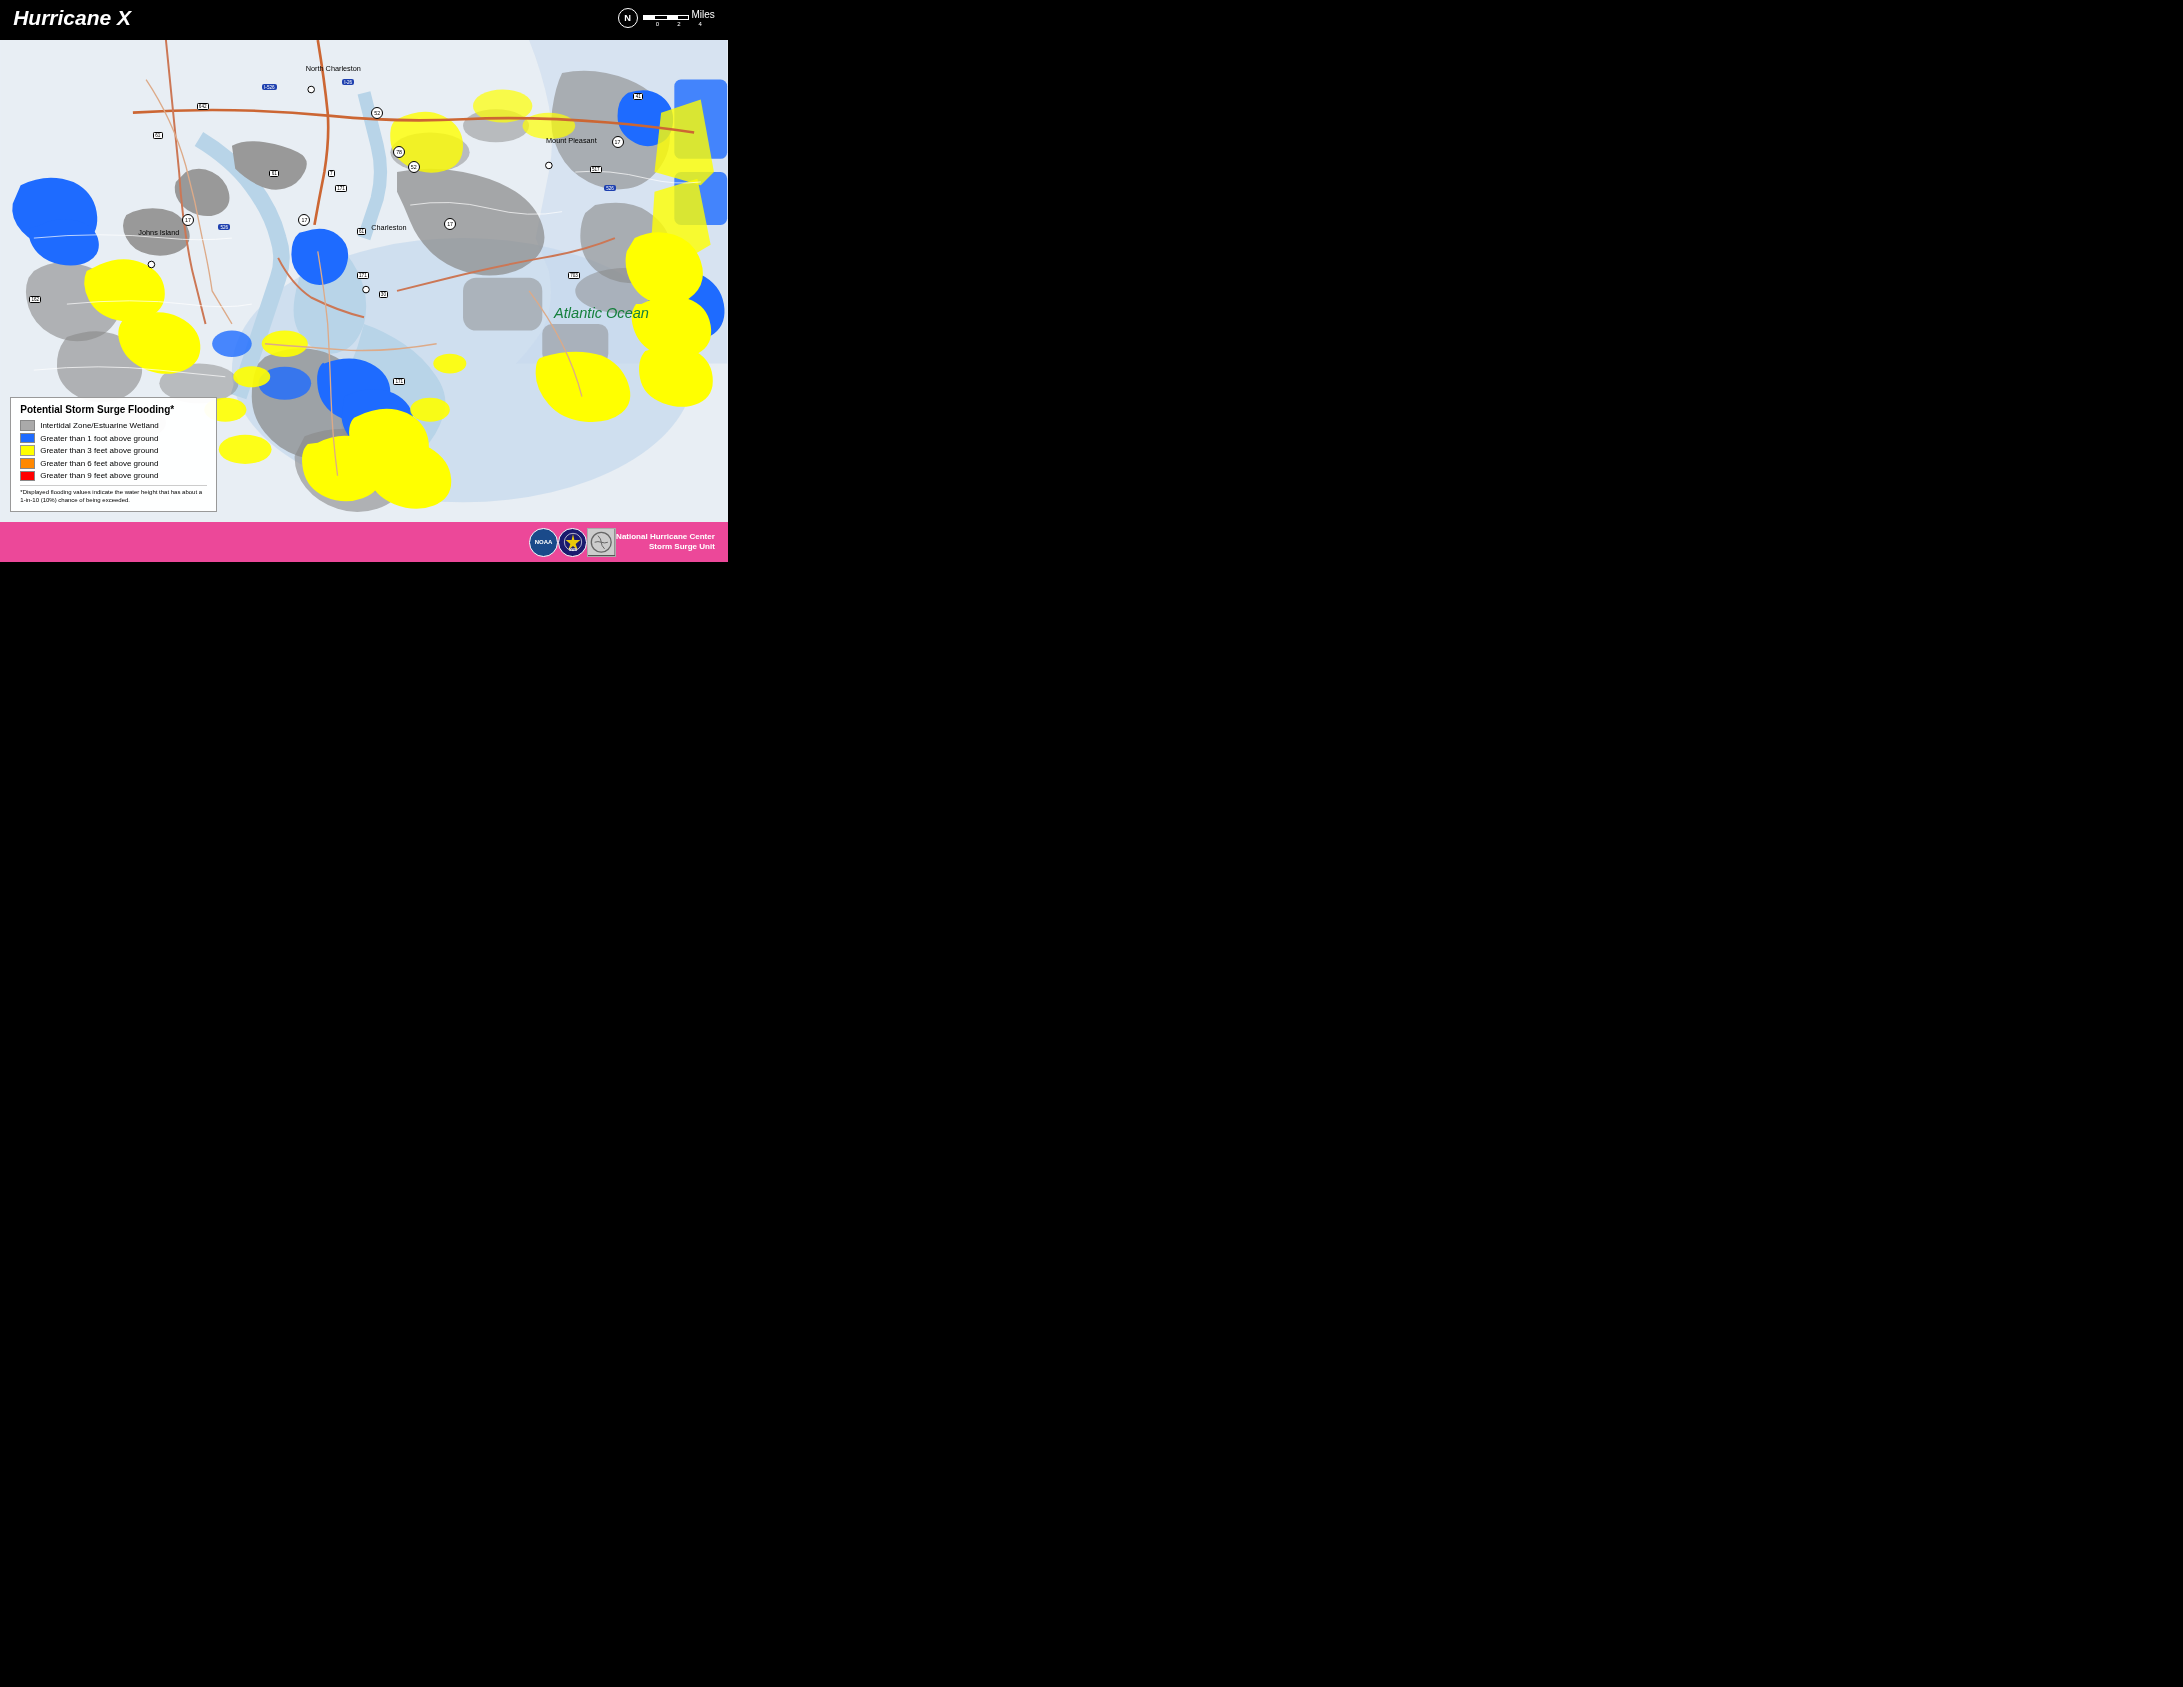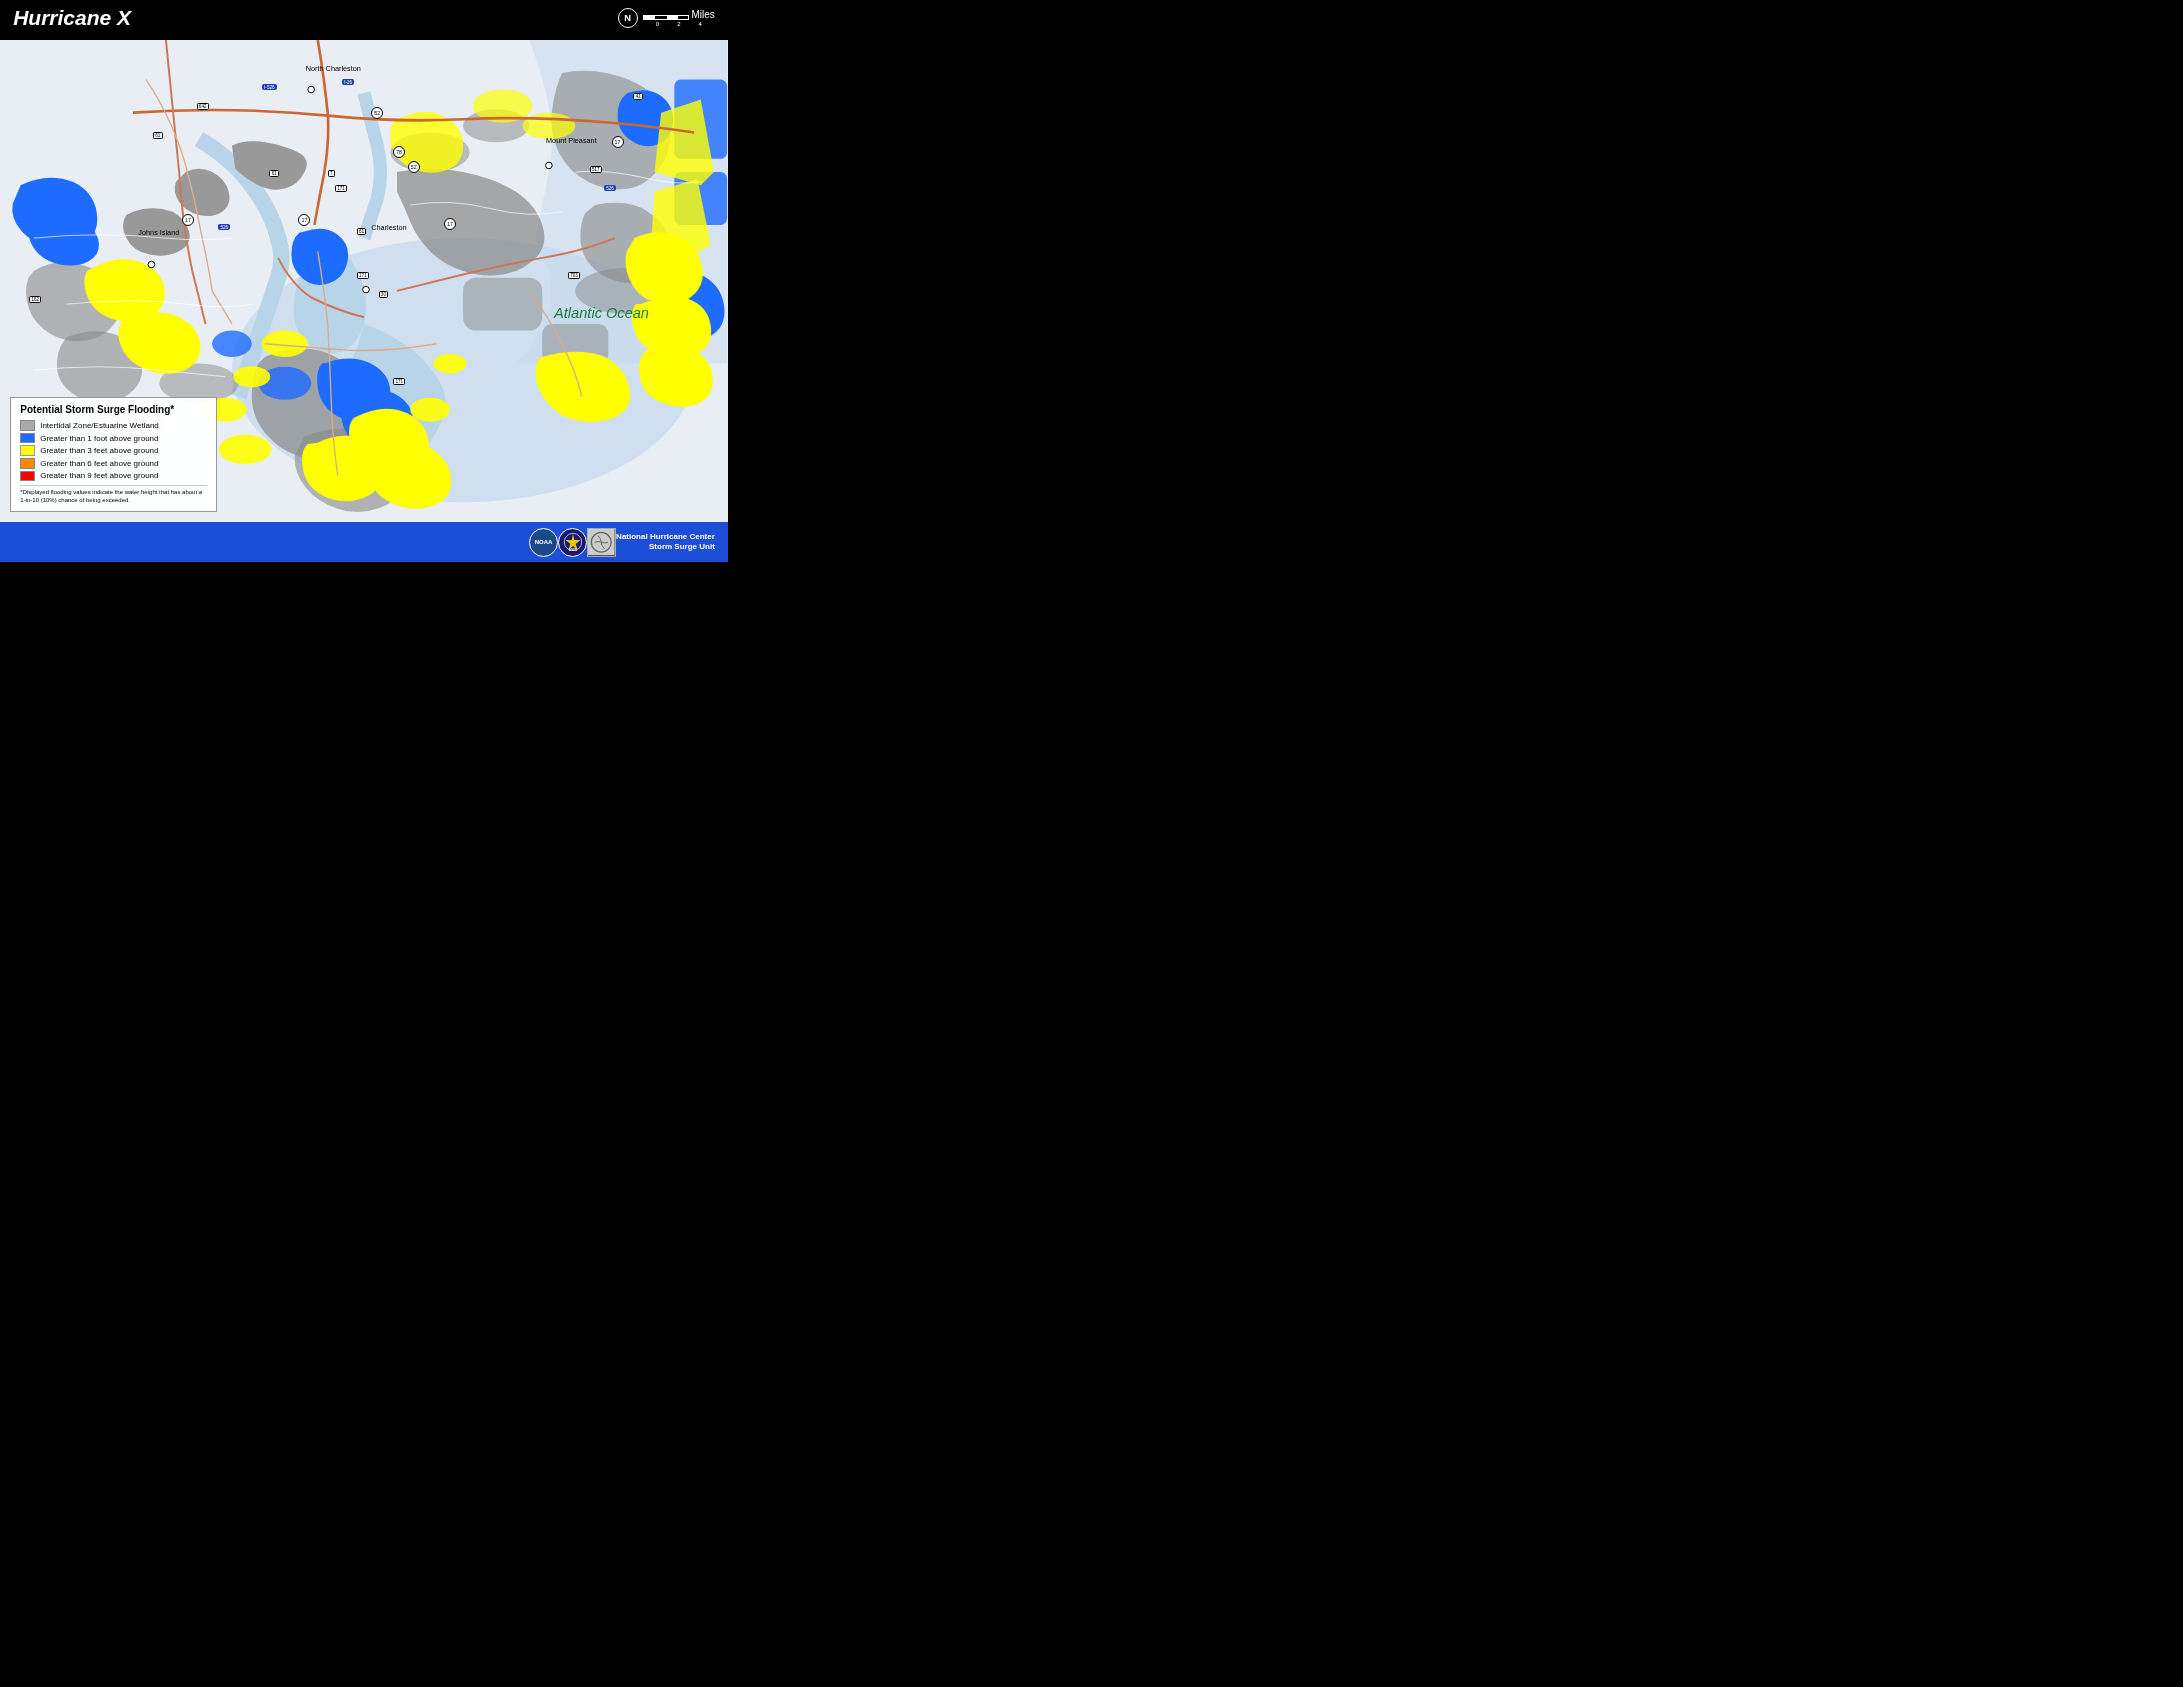--- a/index.html
+++ b/index.html
@@ -77,21 +77,21 @@
     #map-svg {
       width: 100%;
       height: 100%;
     }
 
     
     #footer-bar {
       position: absolute;
       bottom: 0; left: 0; right: 0;
       height: 40px;
-      background: #1d4ed8;
+      background: #ec4899;
       z-index: 10;
       display: flex;
       align-items: center;
       justify-content: flex-end;
       padding: 0 13.2px;
       gap: 0;
     }
 
     .logo-circle {
       width: 29px;

